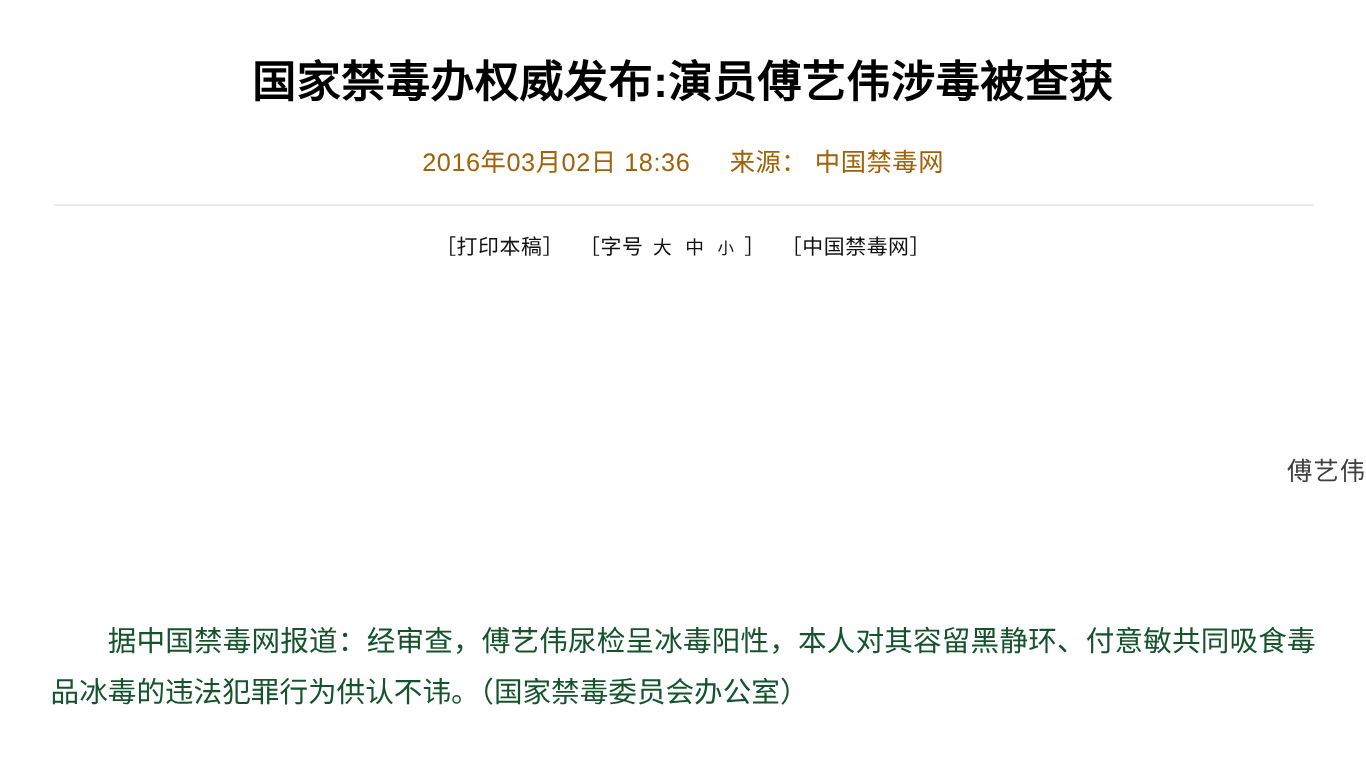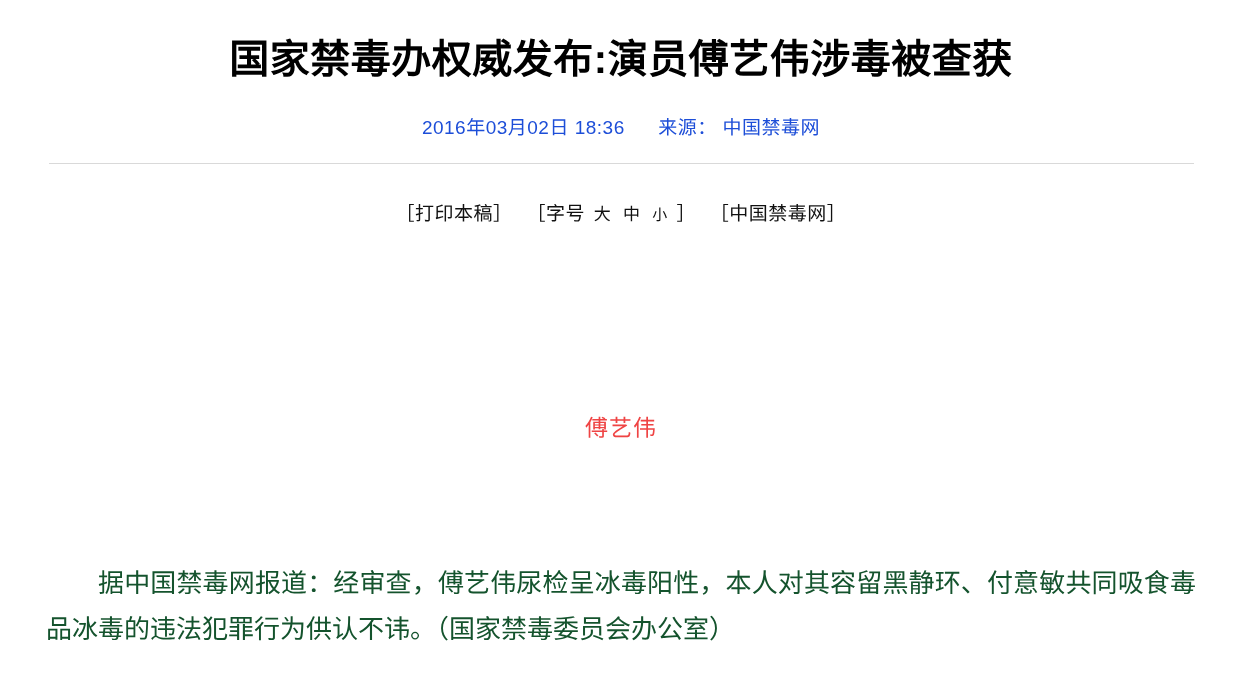--- a/index.html
+++ b/index.html
@@ -19,28 +19,28 @@
     height: 688px;
     position: relative;
     box-sizing: border-box;
   }
   .article-title {
     text-align: center;
     font-size: 40px;
     font-weight: bold;
     letter-spacing: 0.5px;
     color: #000000;
-    margin: 0;
+    margin: 16px;
     padding-top: 34px;
     line-height: 1.25;
   }
   .meta-line {
     text-align: center;
-    font-size: 19px;
-    color: #1d4ed8;
+    font-size: 23px;
+    color: #a16207;
     margin-top: 28px;
     letter-spacing: 0.5px;
   }
   .meta-line .meta-sep {
     display: inline-block;
     width: 22px;
   }
   .divider {
     width: 1145px;
     margin: 24px auto 0 auto;
@@ -49,41 +49,41 @@
   }
   .tools-line {
     text-align: center;
     font-size: 19px;
     color: #111111;
     margin-top: 22px;
     letter-spacing: 0.5px;
   }
   .tools-line .tool-group {
     display: inline-block;
-    margin: 12px 4px;
+    margin: 0 4px;
   }
   .tools-line a {
     color: #111111;
     text-decoration: none;
   }
   .tools-line .size-opt {
     font-size: 17px;
     padding: 0 3px;
   }
   .tools-line .size-opt.small {
     font-size: 15px;
   }
   .body-area {
     margin-top: 0;
   }
   .caption-block {
-    text-align: center;
+    text-align: right;
     margin-top: 172px;
     font-size: 23px;
-    color: #ef4444;
+    color: #404040;
     letter-spacing: 1px;
   }
   .article-body {
     margin: 118px auto 0 auto;
     width: 1150px;
     font-size: 26px;
     line-height: 1.75;
     color: #14532d;
     text-align: justify;
   }

